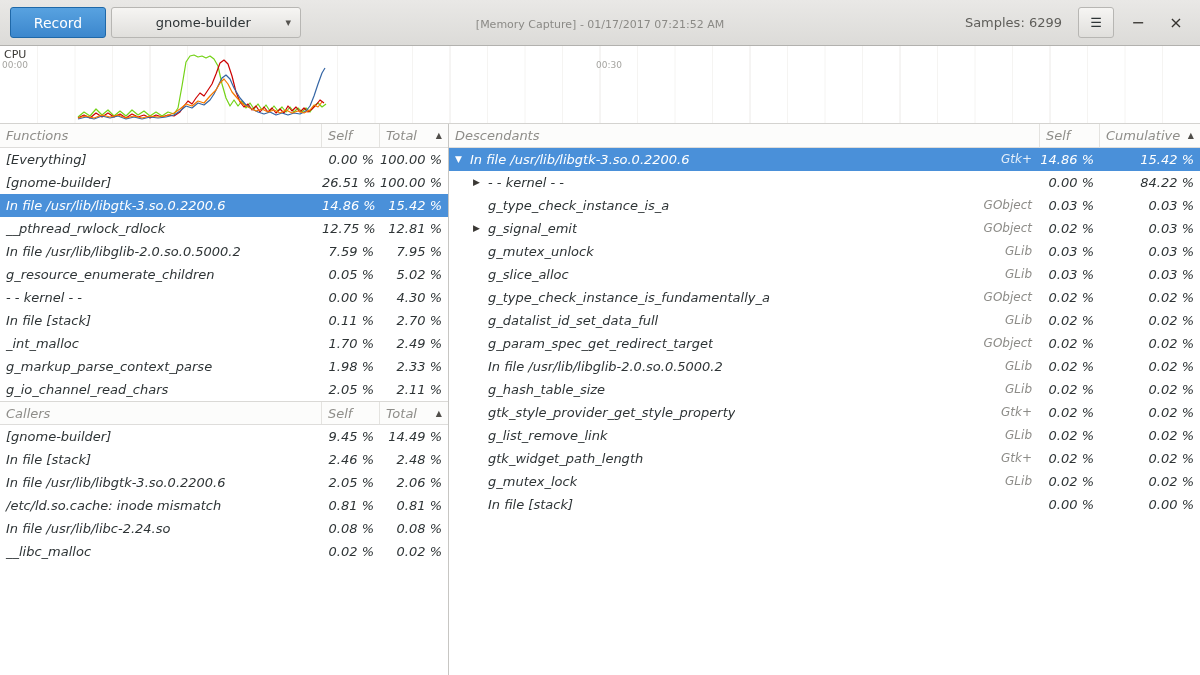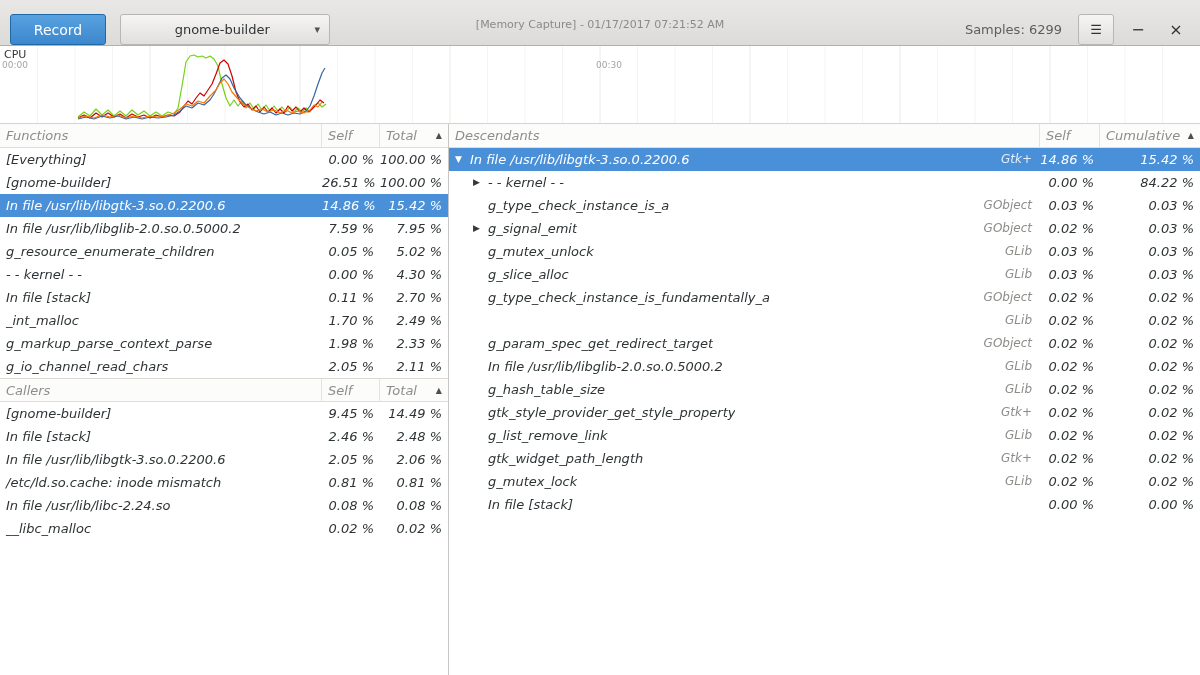--- a/index.html
+++ b/index.html
@@ -11,21 +11,21 @@
     background: #ffffff;
     -webkit-font-smoothing: antialiased;
   }
 
   
   .headerbar {
     height: 46px;
     background: linear-gradient(to bottom, #e9e8e6, #dcdbd8);
     border-bottom: 1px solid #b2b1ae;
     display: flex;
-    align-items: flex-end;
+    align-items: center;
     padding: 0 10px;
     position: relative;
   }
   .gtk-btn {
     border-radius: 3px;
     border: 1px solid #b7b6b3;
     background: linear-gradient(to bottom, #f6f5f3, #e0dfdc);
     height: 31px;
     font-family: inherit;
     font-size: 13px;
@@ -33,22 +33,22 @@
     cursor: default;
   }
   .record-btn {
     width: 96px;
     background: linear-gradient(to bottom, #58a2e0, #3c87cd);
     border-color: #1f68a8;
     color: #ffffff;
     font-size: 14px;
   }
   .target-btn {
-    width: 210px;
-    margin-left: 14px;
+    width: 190px;
+    margin-left: 5px;
     display: flex;
     align-items: center;
     padding: 0 9px;
   }
   .target-btn .lbl { flex: 1; text-align: center; white-space: nowrap; overflow: hidden; }
   .caret { color: #55534f; font-size: 11px; line-height: 1; }
   .titlebox {
     position: absolute;
     left: 50%; top: 50%;
     transform: translate(-50%, -50%);
@@ -231,20 +231,25 @@
     <span class="c-name fw-name">[gnome-builder]</span>
     <span class="c-num fw-self">26.51 %</span>
     <span class="c-num fw-total">100.00 %</span>
   </div>
           <div class="row selected">
     <span class="c-name fw-name">In file /usr/lib/libgtk-3.so.0.2200.6</span>
     <span class="c-num fw-self">14.86 %</span>
     <span class="c-num fw-total">15.42 %</span>
   </div>
           <div class="row">
+    <span class="c-name fw-name">__pthread_rwlock_rdlock</span>
+    <span class="c-num fw-self">12.75 %</span>
+    <span class="c-num fw-total">12.81 %</span>
+  </div>
+          <div class="row">
     <span class="c-name fw-name">In file /usr/lib/libglib-2.0.so.0.5000.2</span>
     <span class="c-num fw-self">7.59 %</span>
     <span class="c-num fw-total">7.95 %</span>
   </div>
           <div class="row">
     <span class="c-name fw-name">g_resource_enumerate_children</span>
     <span class="c-num fw-self">0.05 %</span>
     <span class="c-num fw-total">5.02 %</span>
   </div>
           <div class="row">
@@ -400,20 +405,21 @@
       <span class="fn">g_type_check_instance_is_fundamentally_a</span>
       <span class="flexspace"></span>
       <span class="lib">GObject</span>
     </span>
     <span class="c-num dw-self">0.02 %</span>
     <span class="c-num dw-cum">0.02 %</span>
   </div>
           <div class="row" style="--depth: 1;">
     <span class="c-tree dw-name">
       <span class="expander"></span>
+      <span class="fn">g_datalist_id_set_data_full</span>
       <span class="flexspace"></span>
       <span class="lib">GLib</span>
     </span>
     <span class="c-num dw-self">0.02 %</span>
     <span class="c-num dw-cum">0.02 %</span>
   </div>
           <div class="row" style="--depth: 1;">
     <span class="c-tree dw-name">
       <span class="expander"></span>
       <span class="fn">g_param_spec_get_redirect_target</span>

